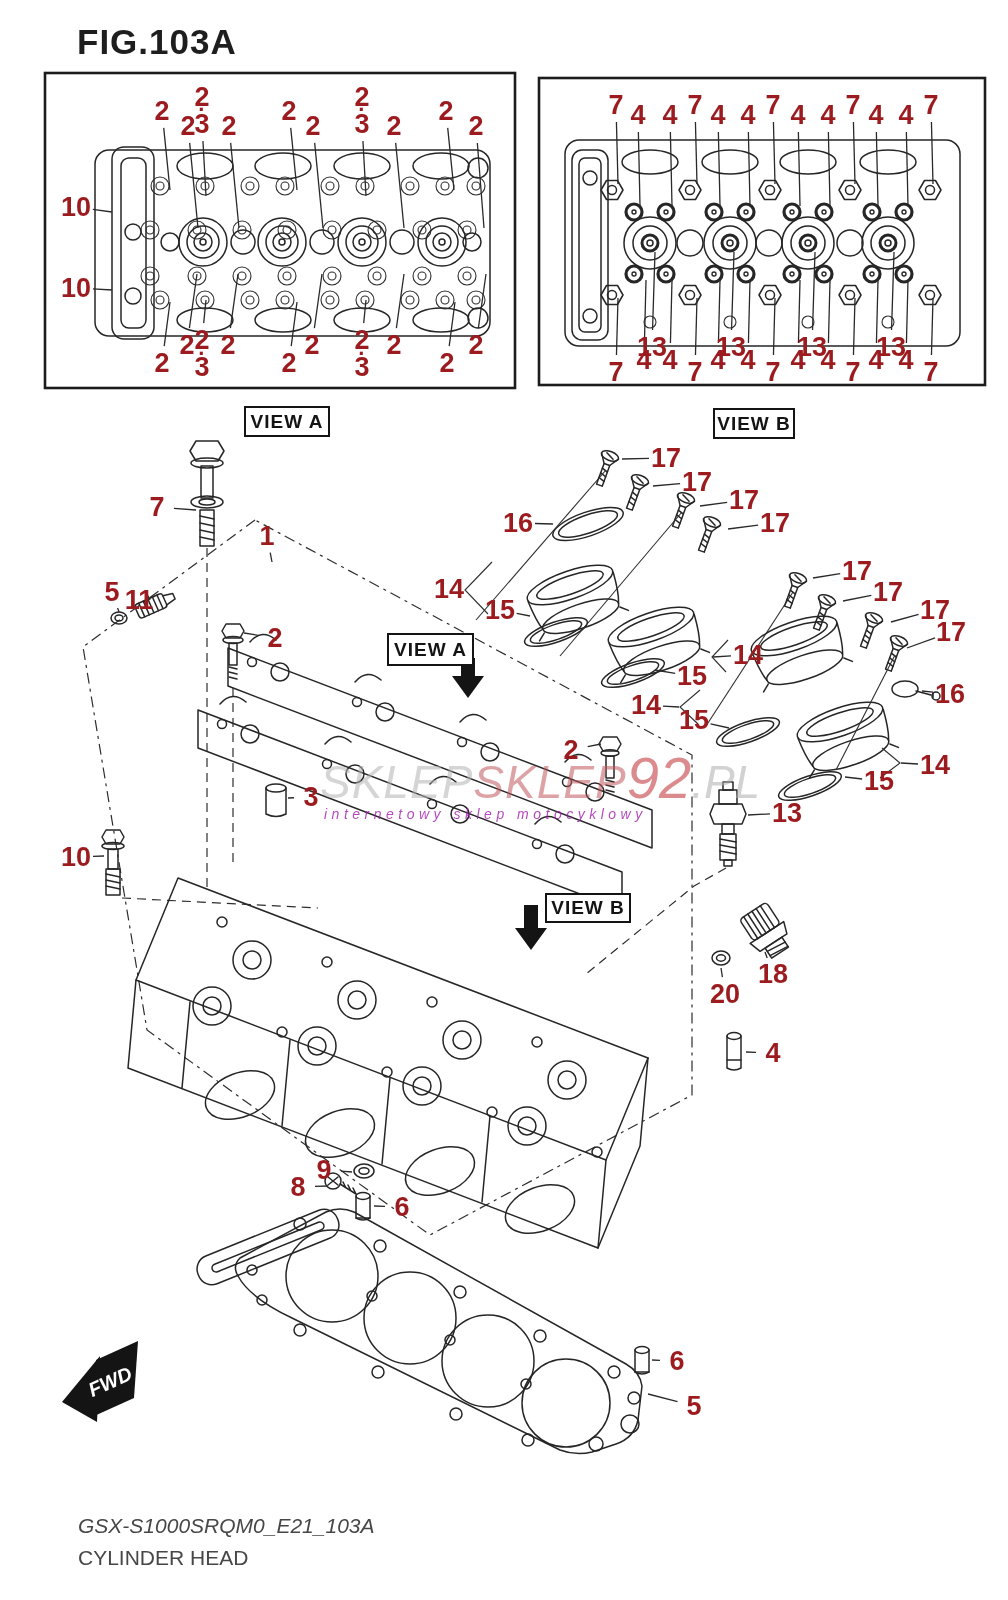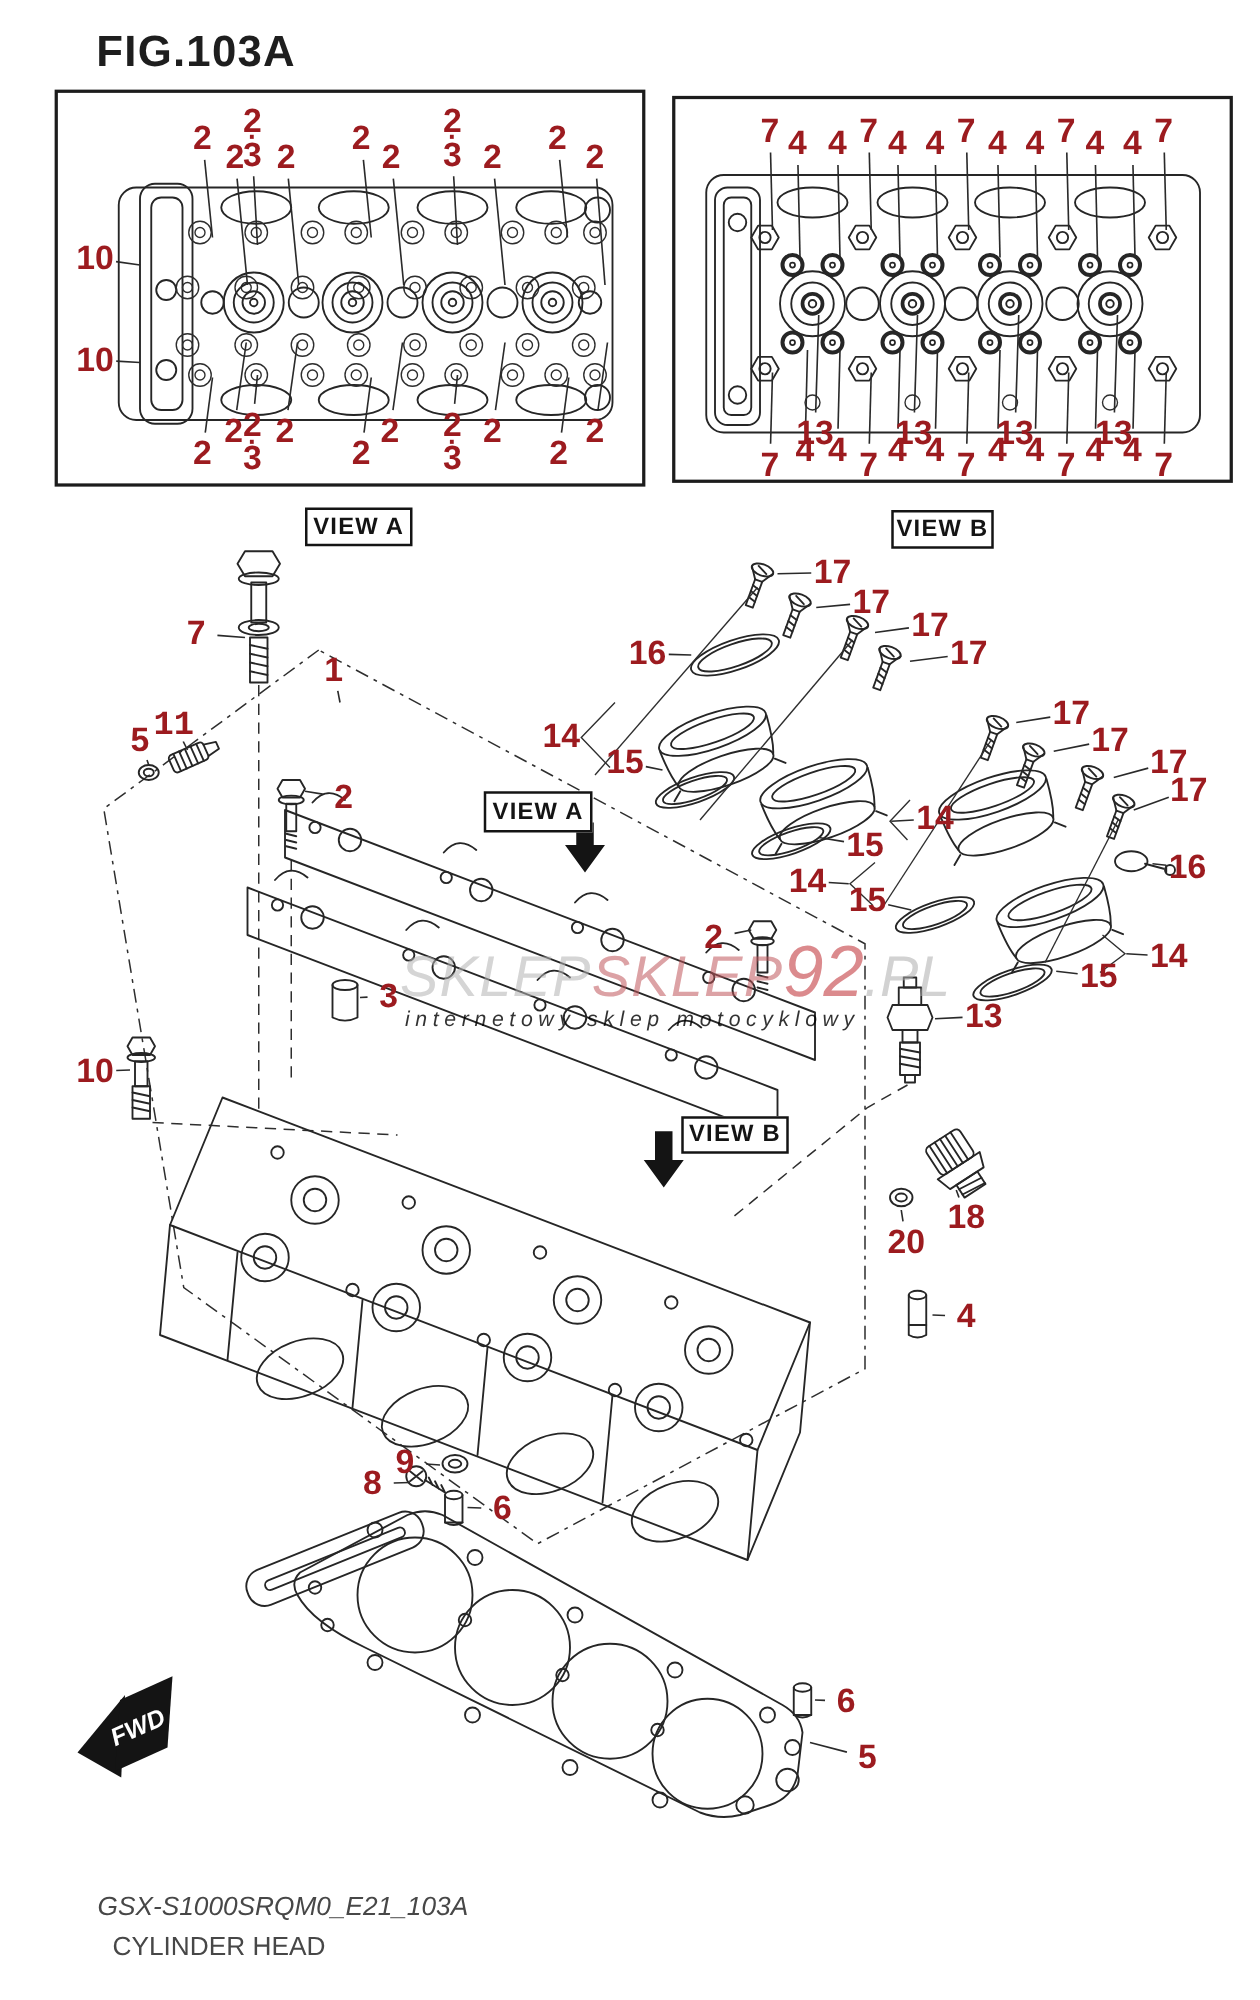--- a/index.html
+++ b/index.html
@@ -19,25 +19,25 @@
   .callout{position:absolute;transform:translate(-50%,-50%);font-weight:700;font-size:27px;
            color:#9c1b1f;line-height:1;white-space:nowrap;}
   .callout.dot{font-size:22px;}
   #leader-svg line{stroke:#2a2a2a;stroke-width:1.3;}
   #watermark{position:absolute;left:320px;top:752px;display:flex;align-items:baseline;
              font-style:italic;font-weight:400;opacity:.55;}
   .wm-gray{color:#b3b3b3;font-size:46px;letter-spacing:1px;}
   .wm-red{color:#c0575c;font-size:46px;letter-spacing:1px;}
   .wm-69{color:#bf2b31;font-size:58px;line-height:.9;text-shadow:0 0 2px #fff;}
   .wm-pl{color:#aeaeae;font-size:46px;}
-  #wm-tagline{position:absolute;left:324px;top:806px;font-size:17px;letter-spacing:4.5px;
-              color:#000000;opacity:.8;font-style:italic;}
+  #wm-tagline{position:absolute;left:324px;top:806px;font-size:14px;letter-spacing:4.5px;
+              color:#a21caf;opacity:.8;font-style:italic;}
   .footerline{position:absolute;left:78px;color:#474747;font-size:21px;letter-spacing:0;}
   #footer-code{top:1514px;font-style:italic;}
-  #footer-name{top:1546px;margin-left:12px;}
+  #footer-name{top:1546px;}
 </style>
 </head>
 <body>
 
 <div id="page">
 
   <svg id="art" viewBox="0 0 1008 1600">
     <defs>
       <g id="scr17" class="ln">
         <ellipse cx="0" cy="0" rx="9" ry="4.5"></ellipse>
@@ -611,21 +611,21 @@
       <div class="callout" style="left: 876px; top: 360px;">4</div>
       <div class="callout" style="left: 906px; top: 360px;">4</div>
       <div class="callout" style="left: 616px; top: 372px;">7</div>
       <div class="callout" style="left: 695px; top: 372px;">7</div>
       <div class="callout" style="left: 773px; top: 372px;">7</div>
       <div class="callout" style="left: 853px; top: 372px;">7</div>
       <div class="callout" style="left: 931px; top: 372px;">7</div>
       <div class="callout" style="left: 157px; top: 507px;">7</div>
       <div class="callout" style="left: 267px; top: 536px;">1</div>
       <div class="callout" style="left: 112px; top: 592px;">5</div>
-      <div class="callout" style="left: 139px; top: 582px; font-family: Liberation Mono, monospace;">11</div>
+      <div class="callout" style="left: 139px; top: 600px;">11</div>
       <div class="callout" style="left: 275px; top: 638px;">2</div>
       <div class="callout" style="left: 571px; top: 750px;">2</div>
       <div class="callout" style="left: 311px; top: 797px;">3</div>
       <div class="callout" style="left: 76px; top: 857px;">10</div>
       <div class="callout" style="left: 787px; top: 813px;">13</div>
       <div class="callout" style="left: 518px; top: 523px;">16</div>
       <div class="callout" style="left: 950px; top: 694px;">16</div>
       <div class="callout" style="left: 666px; top: 458px;">17</div>
       <div class="callout" style="left: 697px; top: 482px;">17</div>
       <div class="callout" style="left: 744px; top: 500px;">17</div>

